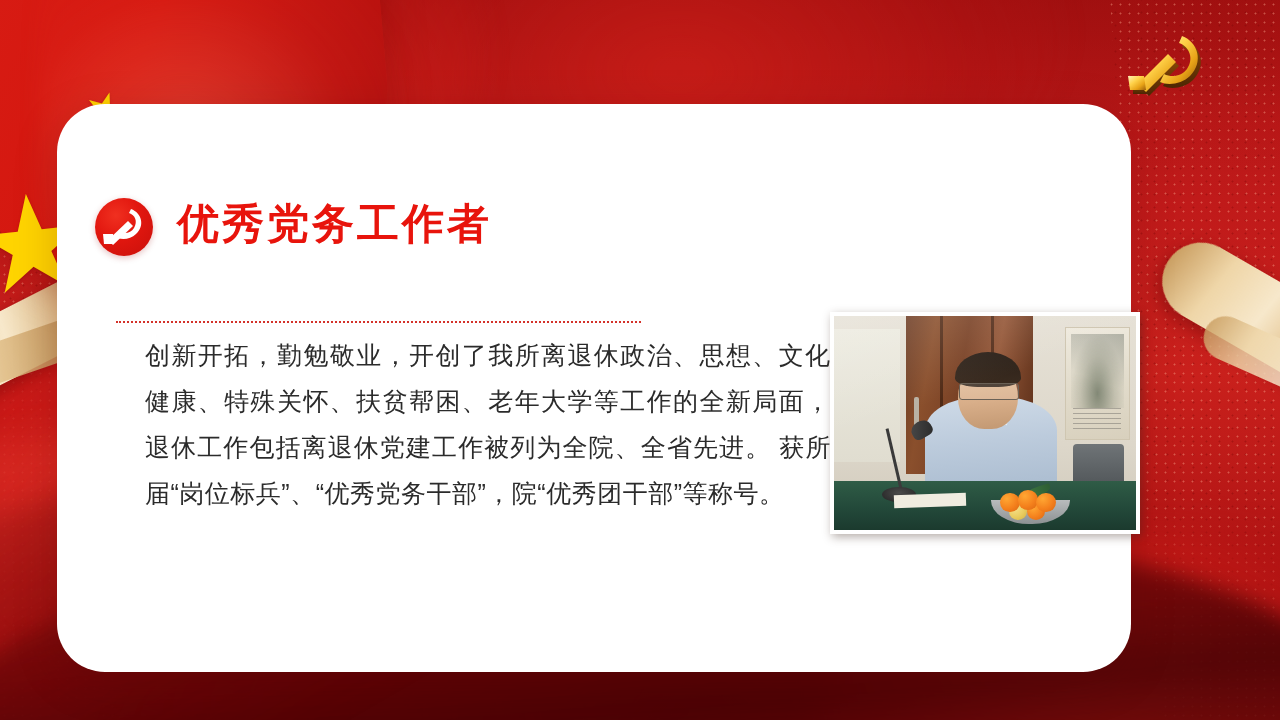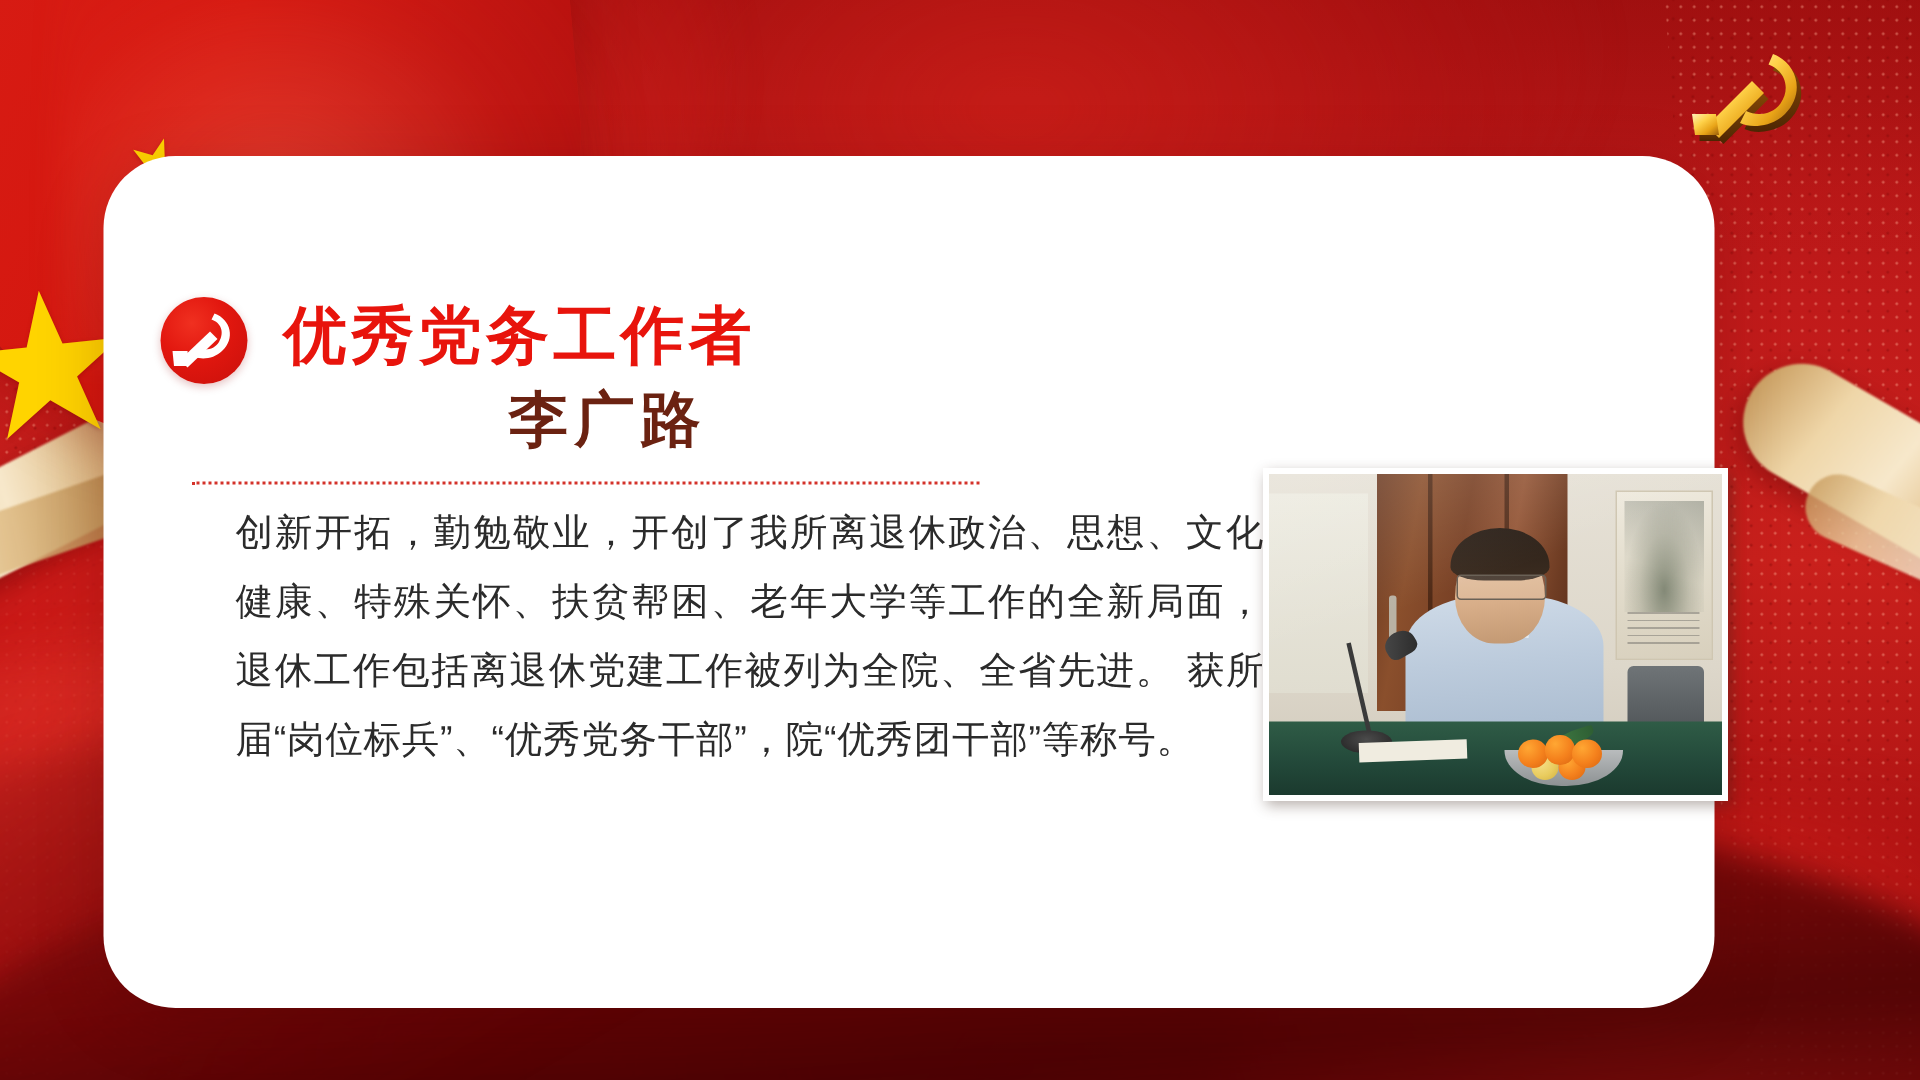--- a/index.html
+++ b/index.html
@@ -176,21 +176,21 @@
   
   .emblem-topright {
     position: absolute;
     left: 1120px; top: 28px;
     width: 104px; height: 72px;
   }
 
   
   .card {
     position: absolute;
-    left: 69px; top: 104px;
+    left: 57px; top: 104px;
     width: 1074px; height: 568px;
     background: #ffffff;
     border-radius: 48px;
     box-shadow: 0 10px 44px rgba(80,4,4,0.22);
   }
 
   
   .header {
     position: absolute;
     left: 38px; top: 92px;
@@ -484,21 +484,20 @@
 
             <path d="M13 42 L33 23 L38 28 L18 47 Z"></path>
 
             <path d="M8 36 L18 36 L19 46 L9 46 Z"></path>
           </g>
         </svg>
       </div>
 
       <div class="title-main">优秀党务工作者</div>
 
-      <div class="title-name">李广路</div>
     </div>
 
     <div class="divider"></div>
 
     <div class="body-text">创新开拓，勤勉敬业，开创了我所离退休政治、思想、文化、健康、特殊关怀、扶贫帮困、老年大学等工作的全新局面，离退休工作包括离退休党建工作被列为全院、全省先进。 获所首届“岗位标兵”、“优秀党务干部”，院“优秀团干部”等称号。</div>
 
     <div class="photo-frame">
       <div class="photo-inner">
         <div class="ph-wall"></div>
         <div class="ph-leftpanel"></div>

